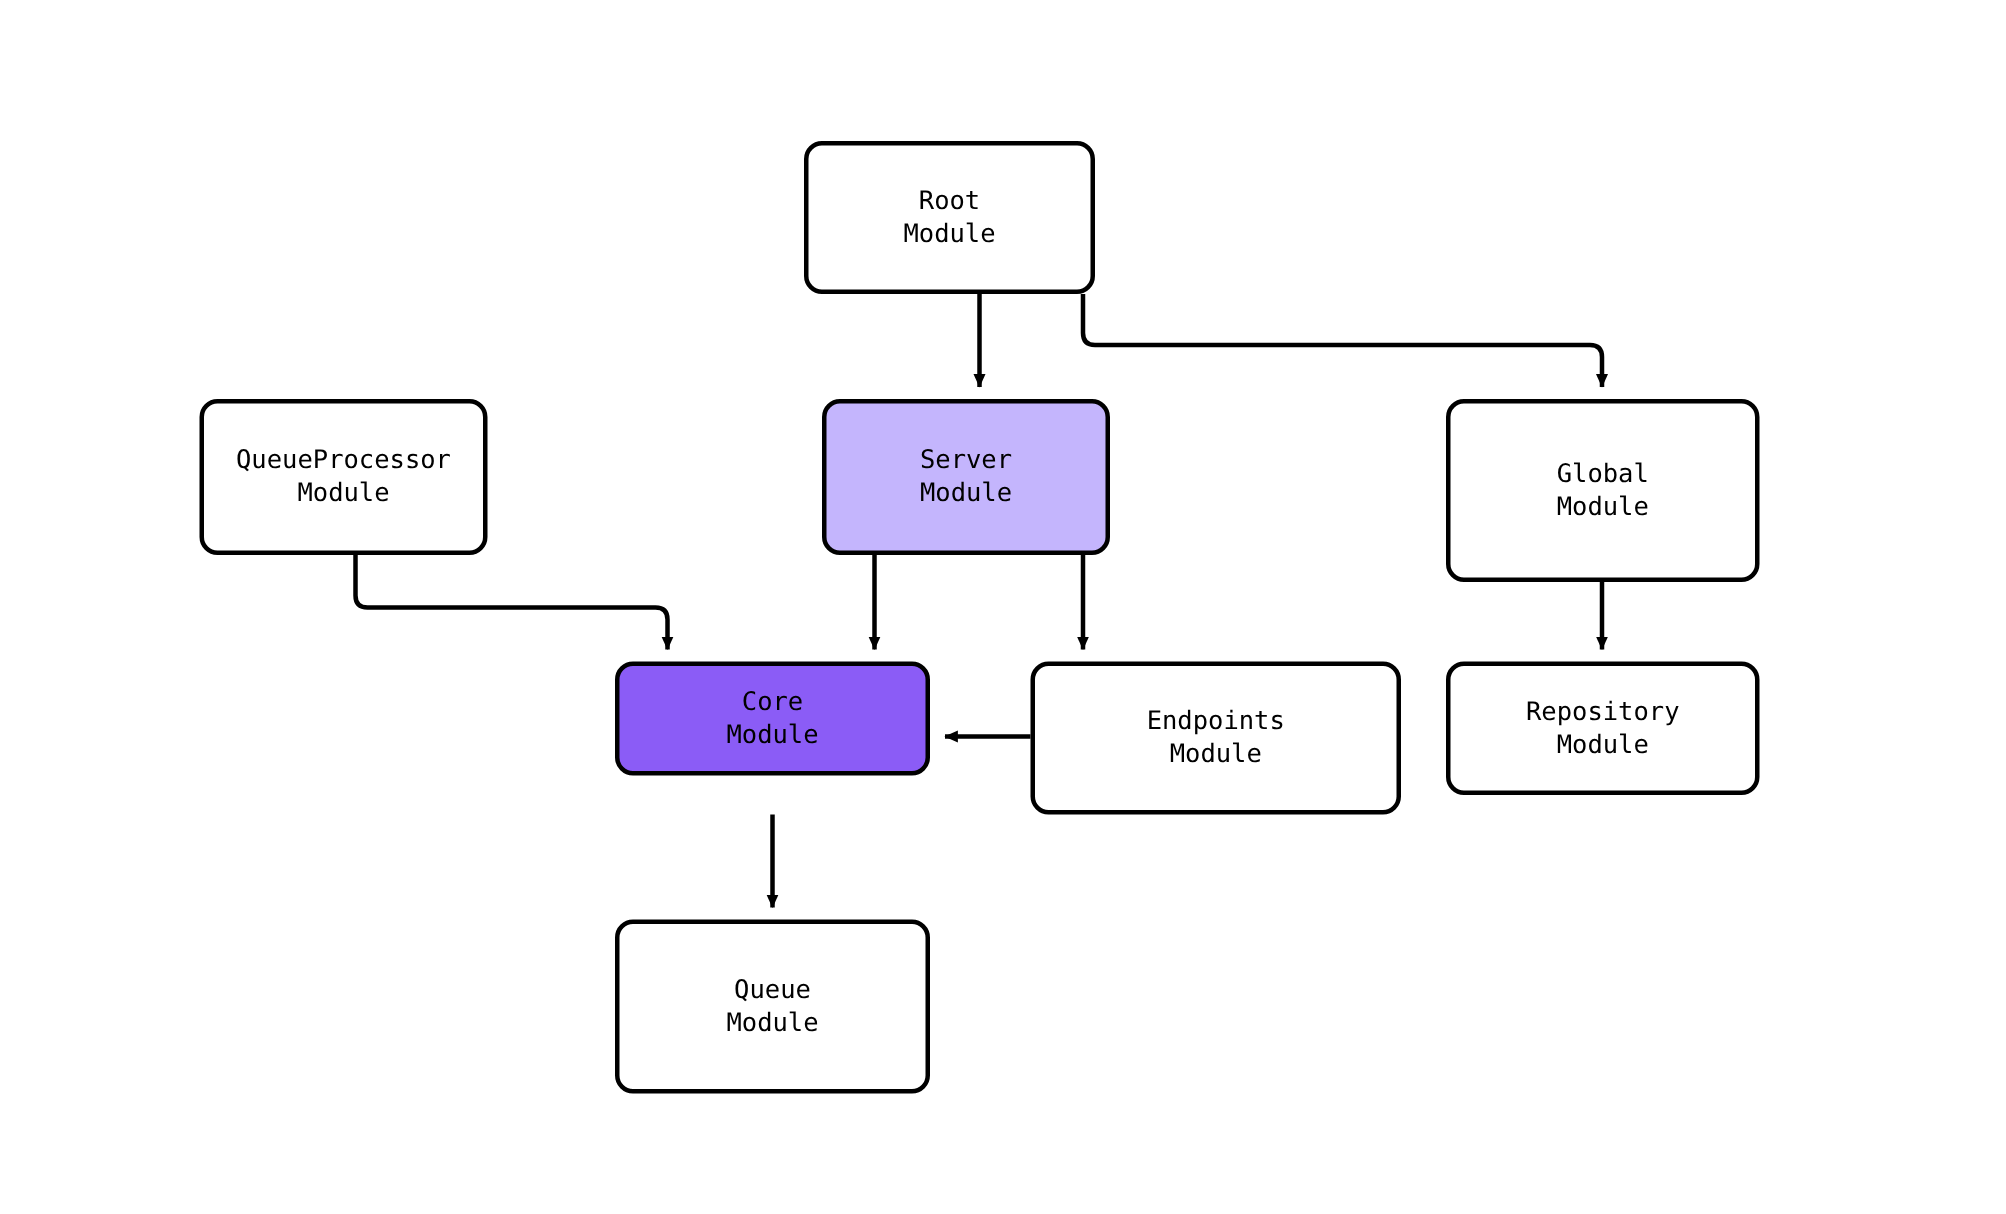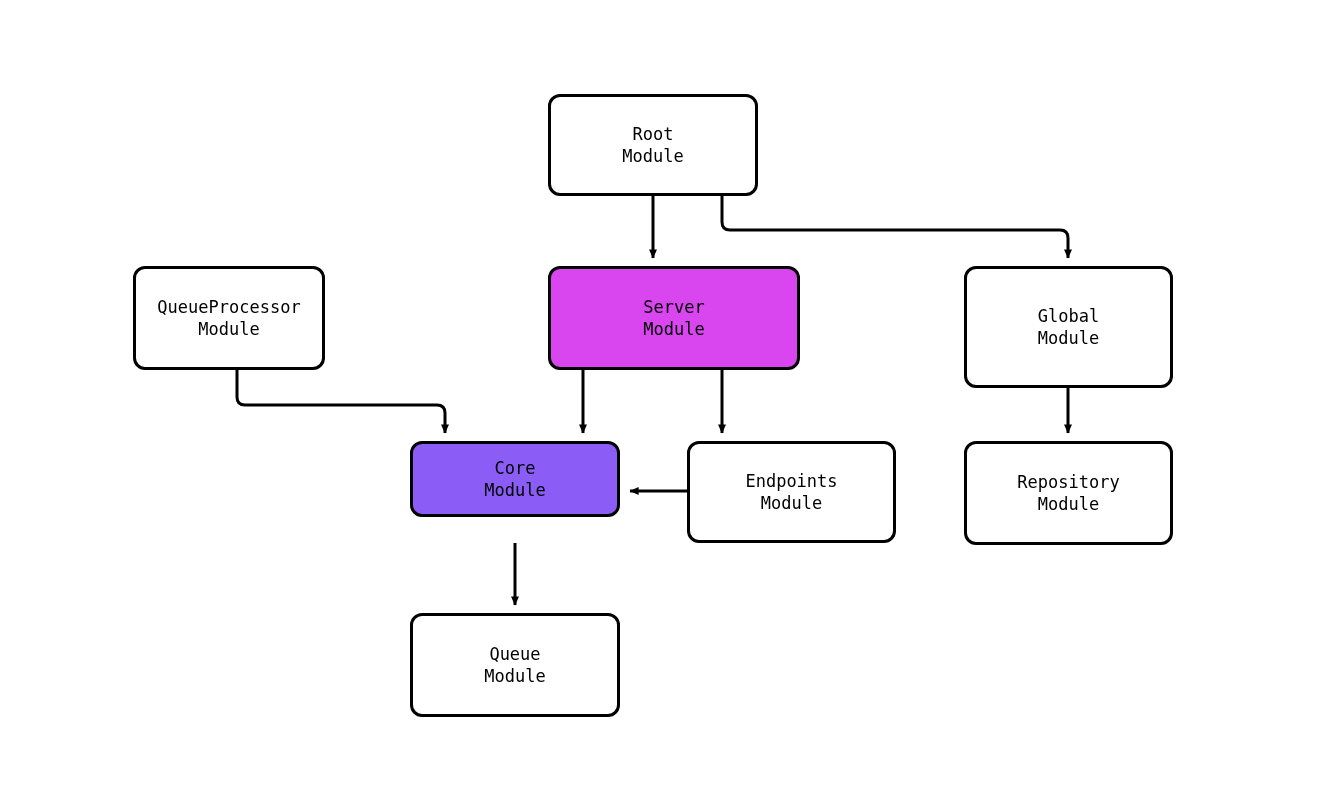--- a/index.html
+++ b/index.html
@@ -60,53 +60,53 @@
         <path d="M 722 196 L 722 222 Q 722 230 730 230 L 1060 230 Q 1068 230 1068 238 L 1068 258" marker-end="url(#arrowhead)"></path>
         <path d="M 237 370 L 237 397 Q 237 405 245 405 L 437 405 Q 445 405 445 413 L 445 433" marker-end="url(#arrowhead)"></path>
         <path d="M 583 370 L 583 433" marker-end="url(#arrowhead)"></path>
         <path d="M 722 370 L 722 433" marker-end="url(#arrowhead)"></path>
         <path d="M 687 491 L 630 491" marker-end="url(#arrowhead)"></path>
         <path d="M 515 543 L 515 605" marker-end="url(#arrowhead)"></path>
         <path d="M 1068 368 L 1068 433" marker-end="url(#arrowhead)"></path>
       </g>
   </svg>
 
-  <div class="node" style="left: 548px; top: 94px; width: 210px; height: 102px; border-width: 3px; border-color: rgb(0, 0, 0); border-radius: 12px; background: rgb(255, 255, 255);">
+  <div class="node" style="left: 536px; top: 94px; width: 194px; height: 102px; border-width: 3px; border-color: rgb(0, 0, 0); border-radius: 12px; background: rgb(255, 255, 255);">
     <span class="node-label">Root
 Module</span>
   </div>
 
   <div class="node" style="left: 133px; top: 266px; width: 192px; height: 104px; border-width: 3px; border-color: rgb(0, 0, 0); border-radius: 12px; background: rgb(255, 255, 255);">
     <span class="node-label">QueueProcessor
 Module</span>
   </div>
 
-  <div class="node" style="left: 548px; top: 266px; width: 252px; height: 104px; border-width: 3px; border-color: rgb(0, 0, 0); border-radius: 12px; background: #d946ef;">
+  <div class="node" style="left: 548px; top: 266px; width: 192px; height: 104px; border-width: 3px; border-color: rgb(0, 0, 0); border-radius: 12px; background: #c4b5fd;">
     <span class="node-label">Server
 Module</span>
   </div>
 
   <div class="node" style="left: 964px; top: 266px; width: 209px; height: 122px; border-width: 3px; border-color: rgb(0, 0, 0); border-radius: 12px; background: rgb(255, 255, 255);">
     <span class="node-label">Global
 Module</span>
   </div>
 
   <div class="node" style="left: 410px; top: 441px; width: 210px; height: 76px; border-width: 3px; border-color: rgb(0, 0, 0); border-radius: 12px; background: #8b5cf6; align-items: center;">
     <span class="node-label">Core
 Module</span>
   </div>
 
-  <div class="node" style="left: 687px; top: 441px; width: 209px; height: 102px; border-width: 3px; border-color: rgb(0, 0, 0); border-radius: 12px; background: rgb(255, 255, 255);">
+  <div class="node" style="left: 687px; top: 441px; width: 247px; height: 102px; border-width: 3px; border-color: rgb(0, 0, 0); border-radius: 12px; background: rgb(255, 255, 255);">
     <span class="node-label">Endpoints
 Module</span>
   </div>
 
-  <div class="node" style="left: 964px; top: 441px; width: 209px; height: 104px; border-width: 3px; border-color: rgb(0, 0, 0); border-radius: 12px; background: rgb(255, 255, 255);">
+  <div class="node" style="left: 964px; top: 441px; width: 209px; height: 89px; border-width: 3px; border-color: rgb(0, 0, 0); border-radius: 12px; background: rgb(255, 255, 255);">
     <span class="node-label">Repository
 Module</span>
   </div>
 
-  <div class="node" style="left: 410px; top: 613px; width: 210px; height: 104px; border-width: 3px; border-color: rgb(0, 0, 0); border-radius: 12px; background: rgb(255, 255, 255);">
+  <div class="node" style="left: 410px; top: 613px; width: 210px; height: 116px; border-width: 3px; border-color: rgb(0, 0, 0); border-radius: 12px; background: rgb(255, 255, 255);">
     <span class="node-label">Queue
 Module</span>
   </div>
 
 </div>
 
 </body></html>

